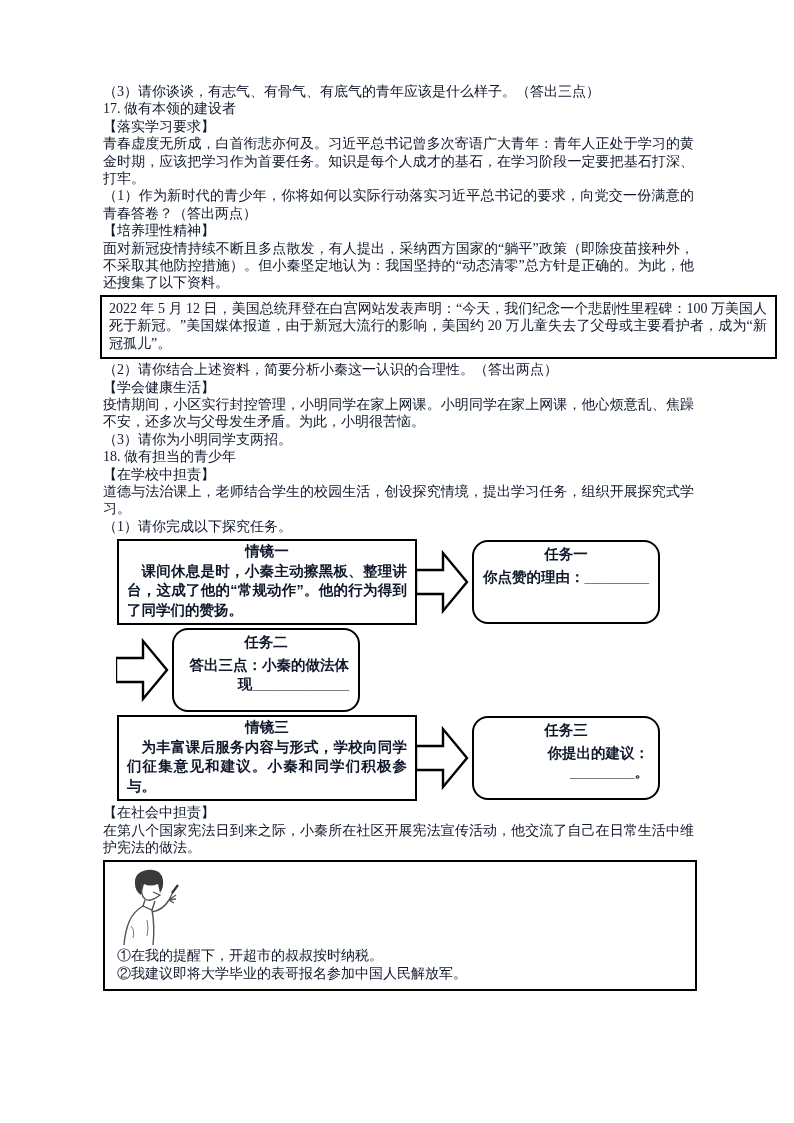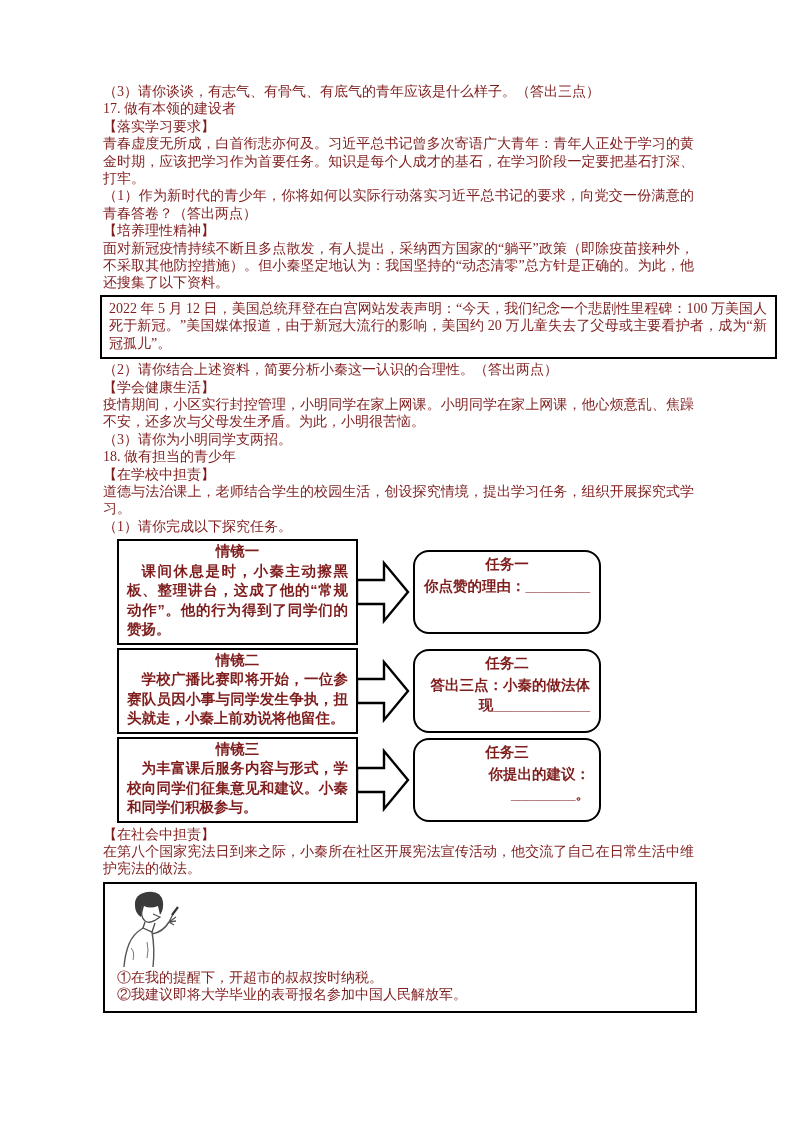--- a/index.html
+++ b/index.html
@@ -3,21 +3,21 @@
 <meta charset="utf-8">
 <style>
   * { margin: 0; padding: 0; box-sizing: border-box; }
   html, body { background: #ffffff; }
   .page {
     position: relative;
     width: 794px;
     height: 1123px;
     margin: 0 auto;
     background: #ffffff;
-    color: #7f1d1d;
+    color: #0f172a;
     font-family: "Liberation Serif", serif;
     font-size: 14px;
     line-height: 17.4px;
     padding: 83px 100px 0 103px;
     overflow: hidden;
   }
   .para { text-align: justify; }
   .line { white-space: nowrap; }
 
   
@@ -25,21 +25,21 @@
     width: 677px;
     margin: 3px 0 2px -3px;
     border: 2px solid #000;
     padding: 3px 8px 5px 7px;
   }
 
   
   .diagram { margin: 4px 0 3px 14px; }
   .diagram-row { display: flex; align-items: center; margin-bottom: 3px; }
   .scenario-box {
-    width: 241px;
+    width: 300px;
     border: 2px solid #000;
     padding: 1px 8px 3px 8px;
     font-family: "Liberation Sans", sans-serif;
     font-weight: bold;
     font-size: 14.5px;
     line-height: 19.5px;
   }
   .scenario-title { text-align: center; }
   .scenario-text { text-align: justify; text-indent: 1em; }
   .arrow-wrap { flex: 0 0 auto; margin: 0 2px 0 -1px; display: flex; align-items: center; }
@@ -110,24 +110,20 @@
           <polygon points="0,24 27,24 27,7 51,36 27,65 27,48 0,48" fill="#ffffff" stroke="#000000" stroke-width="2.4"></polygon>
         </svg>
       </div>
       <div class="task-box">
         <div class="task-title">任务一</div>
         <div class="task-text">你点赞的理由：________</div>
       </div>
     </div>
 
     <div class="diagram-row">
-      <div class="scenario-box">
-        <div class="scenario-title">情镜二</div>
-        <div class="scenario-text">学校广播比赛即将开始，一位参赛队员因小事与同学发生争执，扭头就走，小秦上前劝说将他留住。</div>
-      </div>
       <div class="arrow-wrap">
         <svg width="54" height="72" viewBox="0 0 54 72">
           <polygon points="0,24 27,24 27,7 51,36 27,65 27,48 0,48" fill="#ffffff" stroke="#000000" stroke-width="2.4"></polygon>
         </svg>
       </div>
       <div class="task-box">
         <div class="task-title">任务二</div>
         <div class="task-text">答出三点：小秦的做法体现____________</div>
       </div>
     </div>

